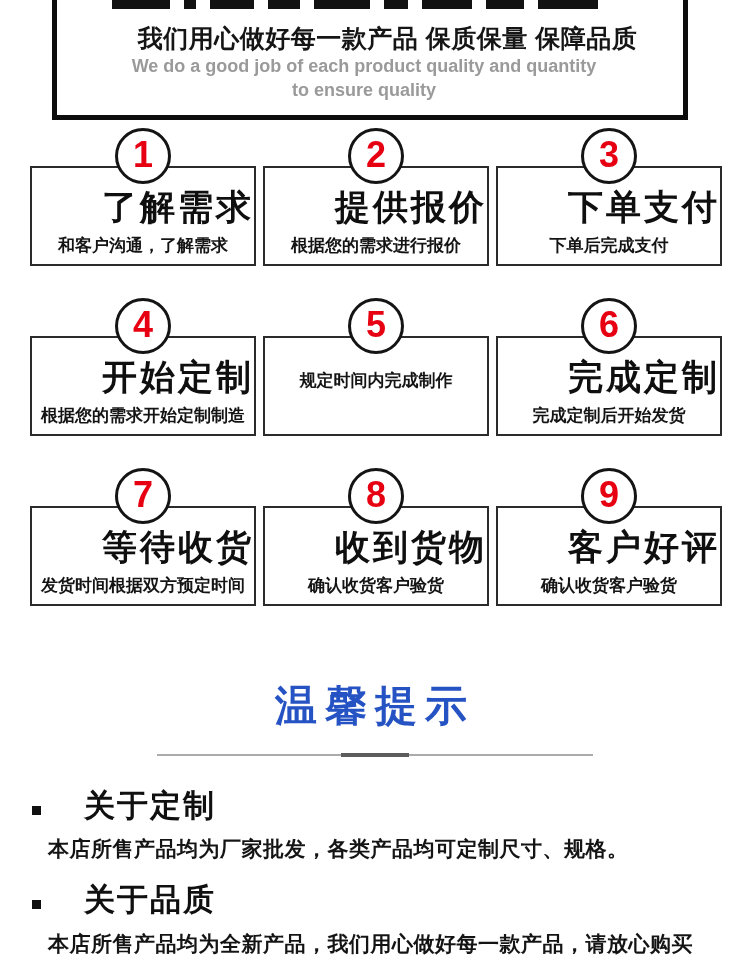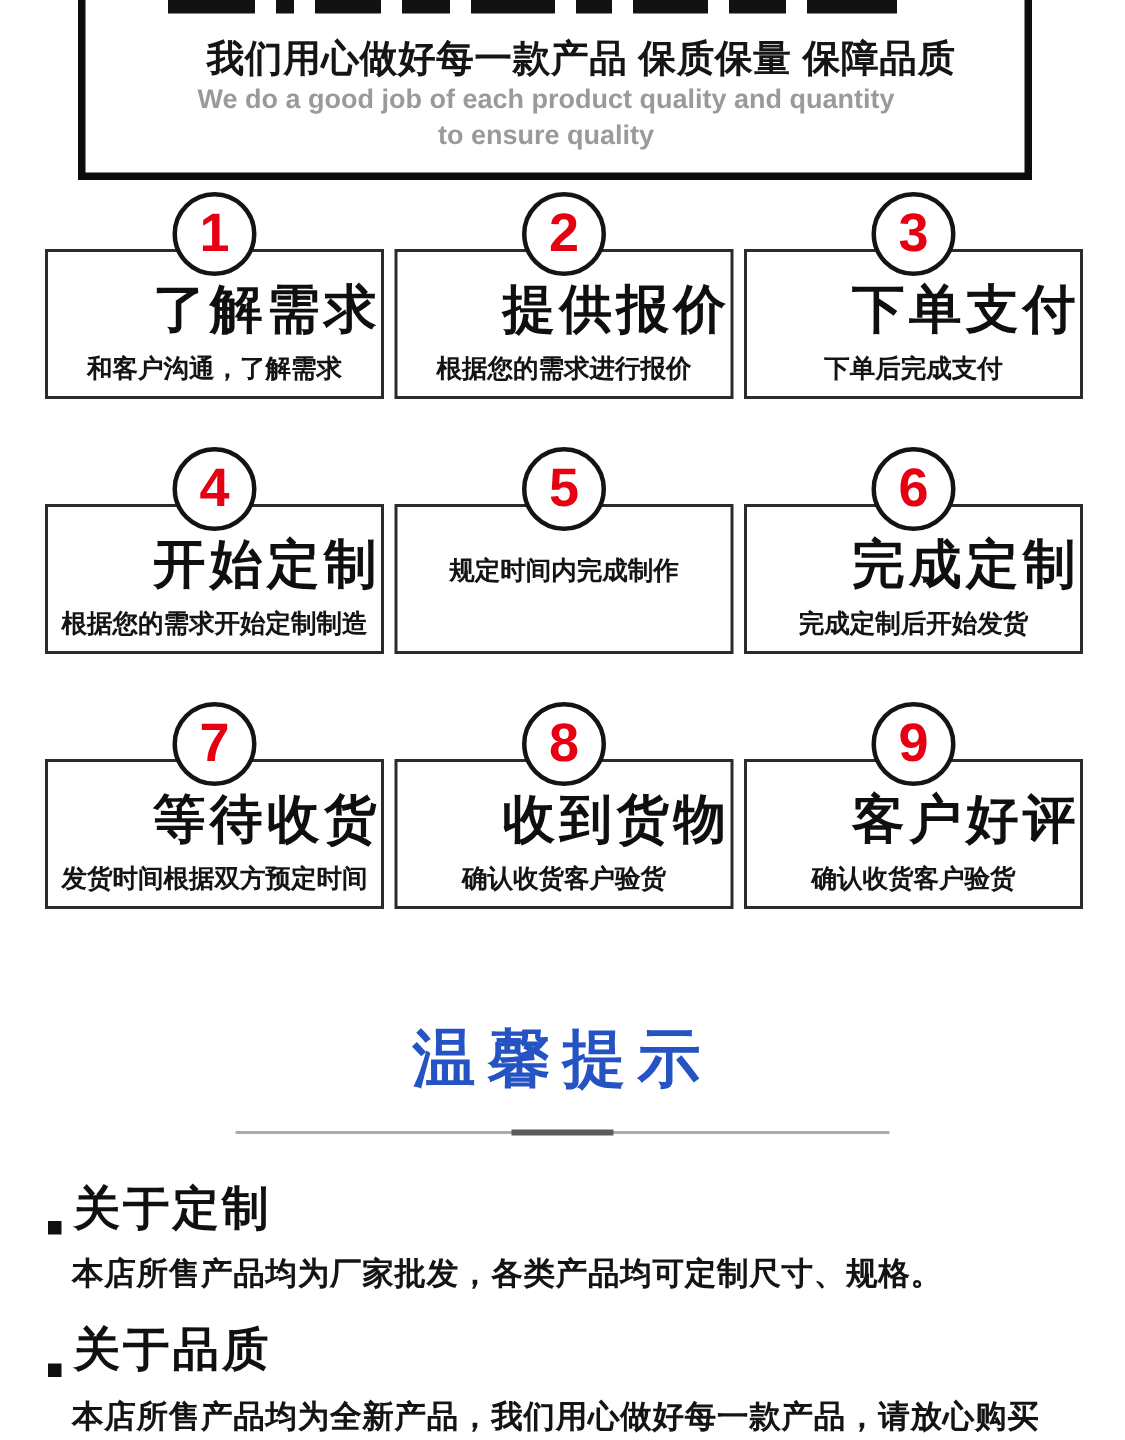--- a/index.html
+++ b/index.html
@@ -121,24 +121,25 @@
     margin-left:-34px;
     background:#5c5c5c;
   }
 
   
   .about{
     position:absolute;
     top:789px; left:32px; right:18px;
   }
   .about-heading{
-    display:flex; align-items:flex-end;
+    display:flex; align-items:center;
     font-size:31px; font-weight:900;
     letter-spacing:2px; color:#101010;
     line-height:1.1;
+    gap:35px;
   }
   .bullet{
     width:9px; height:9px;
     background:#101010;
     margin:9px 8px 0 0;
     flex:0 0 auto;
   }
   .about-body{
     margin:12px 0 20px 16px;
     font-size:21px; font-weight:700;

